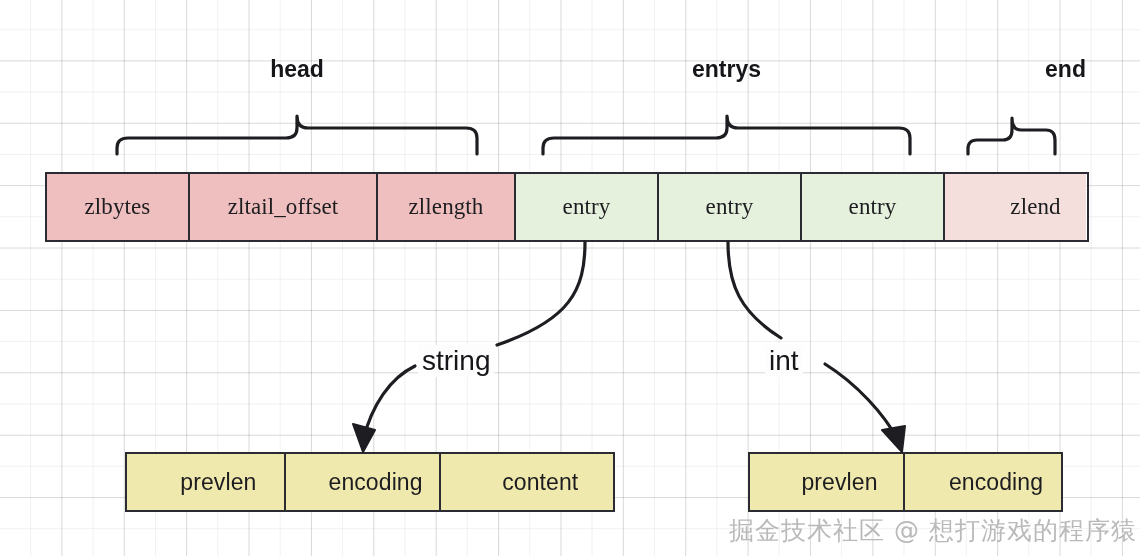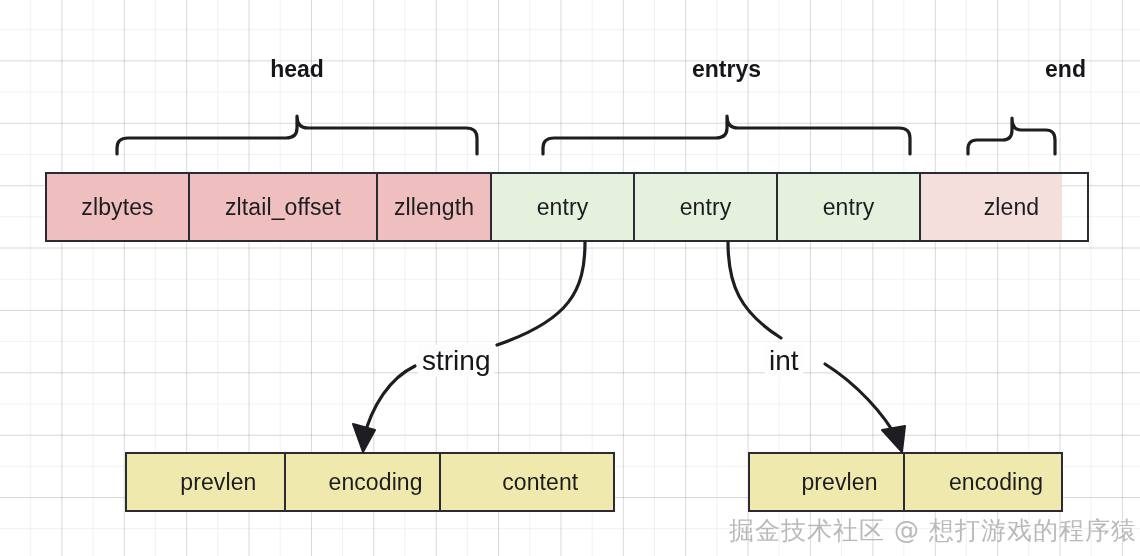--- a/index.html
+++ b/index.html
@@ -94,24 +94,24 @@
 </style>
 </head>
 <body>
 
 <div id="canvas">
 
   <div class="brace-label" style="left:117px; top:56px; width:360px;">head</div>
   <div class="brace-label" style="left:543px; top:56px; width:367px;">entrys</div>
   <div class="brace-label" style="left:1022px; top:56px; width:87px;">end</div>
 
-  <div class="bar" style="left:45px; top:172px; width:1044px; height:70px;">
+  <div class="bar" style="left:45px; top:172px; width:1044px; height:70px;font-family:Liberation Serif, serif;">
     <div class="cell c-head" style="width:143px;">zlbytes</div>
     <div class="cell c-head" style="width:188px;">zltail_offset</div>
-    <div class="cell c-head" style="width:114px;">zllength</div>
+    <div class="cell c-head" style="width:138px;">zllength</div>
     <div class="cell c-entry" style="width:143px;">entry</div>
     <div class="cell c-entry" style="width:143px;">entry</div>
     <div class="cell c-entry" style="width:143px;">entry</div>
     <div class="cell c-end" style="width:141px;">zlend</div>
   </div>
 
   <div class="bar" style="left:125px; top:452px; width:490px; height:60px;">
     <div class="cell c-yellow" style="width:160px;">prevlen</div>
     <div class="cell c-yellow" style="width:157px;">encoding</div>
     <div class="cell c-yellow" style="width:173px;">content</div>

